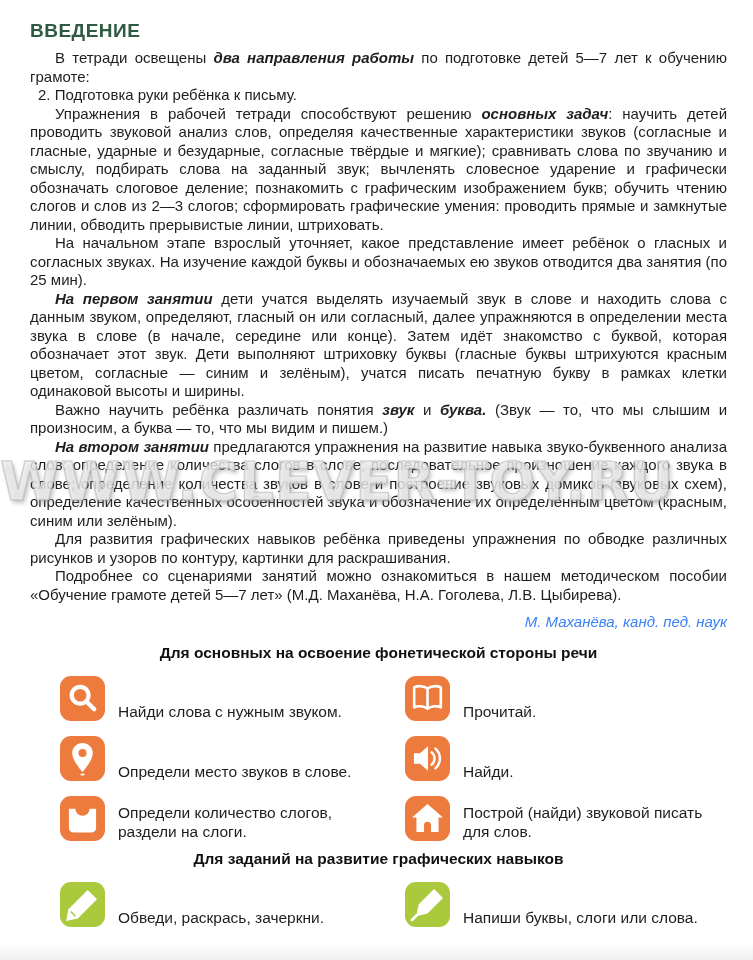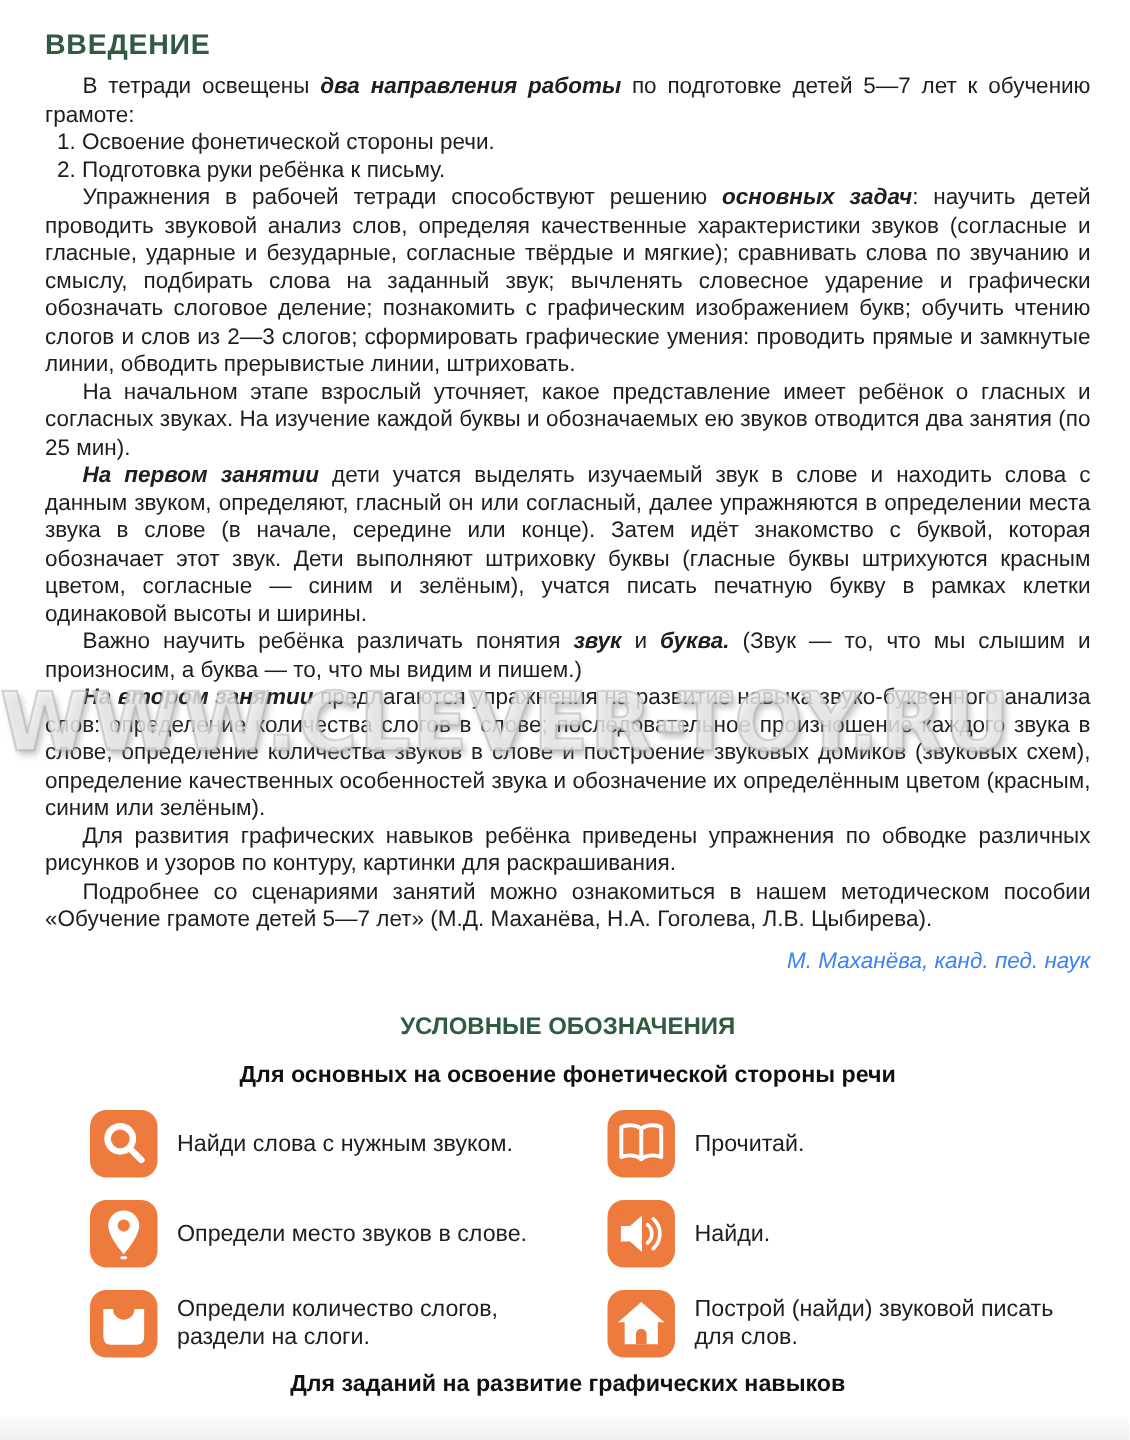--- a/index.html
+++ b/index.html
@@ -55,21 +55,21 @@
   }
   .section-heading.second { margin-top: 9px; }
 
   .legend-grid {
     display: grid;
     grid-template-columns: 345px 1fr;
     row-gap: 15px;
     padding-left: 30px;
     margin-bottom: 6px;
   }
-  .legend-item { display: flex; align-items: center; gap: 13px; }
+  .legend-item { display: flex; align-items: flex-end; gap: 13px; }
   .tile {
     width: 45px; height: 45px; flex: 0 0 45px;
     border-radius: 11px;
     display: flex; align-items: center; justify-content: center;
   }
   .tile svg { display: block; }
   .legend-label {
     font-size: 15.5px;
     line-height: 19px;
     white-space: pre-line;
@@ -102,34 +102,32 @@
 </head>
 <body>
 
 <div class="page">
   <div class="watermark">WWW.CLEVER-TOY.RU</div>
 
   <h1 class="intro-title">ВВЕДЕНИЕ</h1>
 
   <div class="body-text" id="paragraphs">
       <p class="indent"><span>В тетради освещены </span><span class="em">два направления работы</span><span> по подготовке детей 5—7 лет к обучению грамоте:</span></p>
-      <p class="list"><span>1.  Освоение фонетической стороны речи.</span></p>
       <p class="list"><span>2.  Подготовка руки ребёнка к письму.</span></p>
       <p class="indent"><span>Упражнения в рабочей тетради способствуют решению </span><span class="em">основных задач</span><span>: научить детей проводить звуковой анализ слов, определяя качественные характеристики звуков (согласные и гласные, ударные и безударные, согласные твёрдые и мягкие); сравнивать слова по звучанию и смыслу, подбирать слова на заданный звук; вычленять словесное ударение и графически обозначать слоговое деление; познакомить с графическим изображением букв; обучить чтению слогов и слов из 2—3 слогов; сформировать графические умения: проводить прямые и замкнутые линии, обводить прерывистые линии, штриховать.</span></p>
       <p class="indent"><span>На начальном этапе взрослый уточняет, какое представление имеет ребёнок о гласных и согласных звуках. На изучение каждой буквы и обозначаемых ею звуков отводится два занятия (по 25 мин).</span></p>
       <p class="indent"><span class="em">На первом занятии</span><span> дети учатся выделять изучаемый звук в слове и находить слова с данным звуком, определяют, гласный он или согласный, далее упражняются в определении места звука в слове (в начале, середине или конце). Затем идёт знакомство с буквой, которая обозначает этот звук. Дети выполняют штриховку буквы (гласные буквы штрихуются красным цветом, согласные — синим и зелёным), учатся писать печатную букву в рамках клетки одинаковой высоты и ширины.</span></p>
       <p class="indent"><span>Важно научить ребёнка различать понятия </span><span class="em">звук</span><span> и </span><span class="em">буква.</span><span> (Звук — то, что мы слышим и произносим, а буква — то, что мы видим и пишем.)</span></p>
       <p class="indent"><span class="em">На втором занятии</span><span> предлагаются упражнения на развитие навыка звуко-буквенного анализа слов: определение количества слогов в слове; последовательное произношение каждого звука в слове; определение количества звуков в слове и построение звуковых домиков (звуковых схем), определение качественных особенностей звука и обозначение их определённым цветом (красным, синим или зелёным).</span></p>
       <p class="indent"><span>Для развития графических навыков ребёнка приведены упражнения по обводке различных рисунков и узоров по контуру, картинки для раскрашивания.</span></p>
       <p class="indent"><span>Подробнее со сценариями занятий можно ознакомиться в нашем методическом пособии «Обучение грамоте детей 5—7 лет» (М.Д. Маханёва, Н.А. Гоголева, Л.В. Цыбирева).</span></p>
     </div>
 
   <div class="signature">М. Маханёва, канд. пед. наук</div>
 
-  <h2 class="legend-title">УСЛОВНЫЕ ОБОЗНАЧЕНИЯ</h2>
 
   <h3 class="section-heading">Для основных на освоение фонетической стороны речи</h3>
   <div class="legend-grid">
       <div class="legend-item">
         <span class="tile" style="background: rgb(237, 123, 61);">
           <svg viewBox="0 0 48 48" width="45" height="45">
     <circle cx="21.5" cy="20.5" r="9" fill="none" stroke="#fff" stroke-width="4.6"></circle>
     <line x1="28.5" y1="27.5" x2="36.5" y2="35.5" stroke="#fff" stroke-width="4.6" stroke-linecap="round"></line>
           </svg>
         </span>

